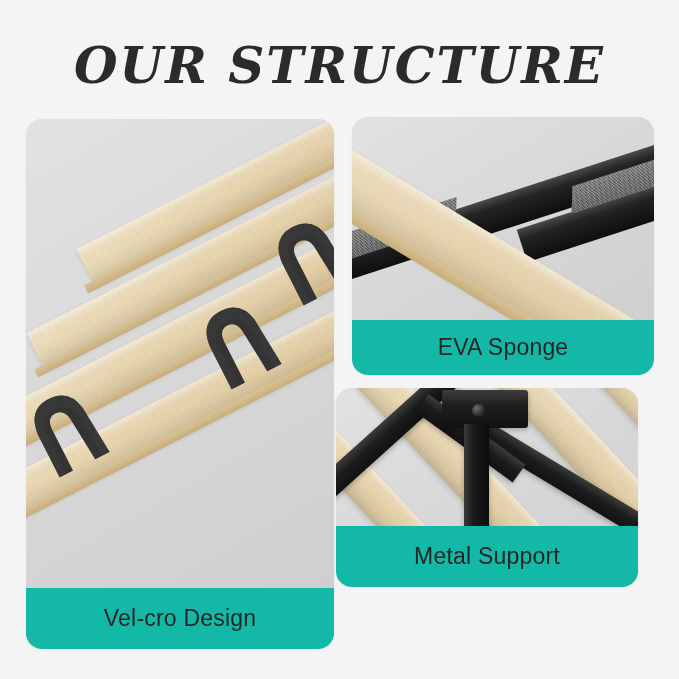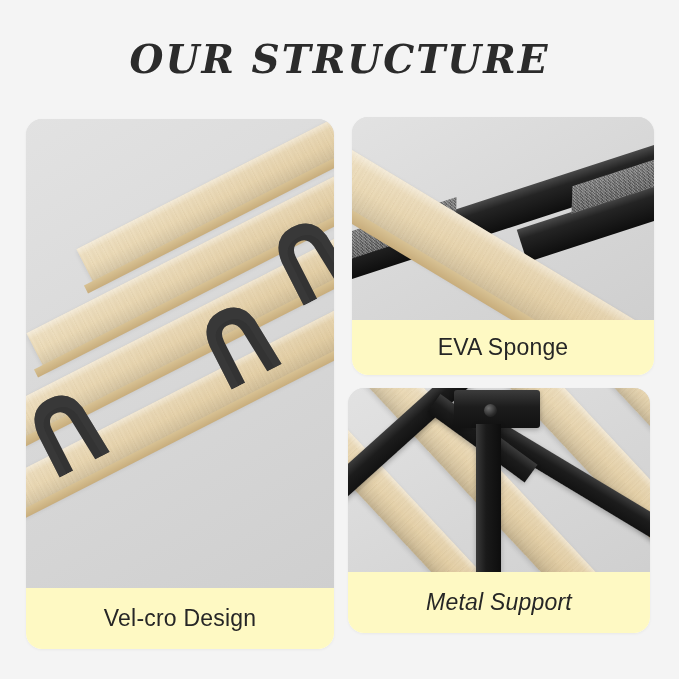--- a/index.html
+++ b/index.html
@@ -19,55 +19,55 @@
   
   .page-title {
     position: absolute;
     left: 0;
     top: 36px;
     width: 679px;
     text-align: center;
     font-family: "DejaVu Serif", "Liberation Serif", serif;
     font-style: italic;
     font-weight: bold;
-    font-size: 39px;
+    font-size: 50px;
     letter-spacing: 2px;
     color: #2b2b2b;
     white-space: nowrap;
   }
 
   
   .card {
     position: absolute;
     border-radius: 16px;
     overflow: hidden;
     background: #ffffff;
     box-shadow: 0 1px 3px rgba(0,0,0,0.05);
   }
   #card-velcro  { left: 26px;  top: 119px; width: 308px; height: 530px; }
   #card-eva     { left: 352px; top: 117px; width: 302px; height: 258px; }
-  #card-metal   { left: 348px; top: 388px; width: 302px; height: 245px; font-style: italic; }
+  #card-metal   { left: 336px; top: 388px; width: 302px; height: 199px; }
 
   .photo {
     position: absolute;
     left: 0; top: 0;
     width: 100%;
     background: #dcdcdc;
     overflow: hidden;
   }
   #card-velcro .photo { height: 469px; }
   #card-eva    .photo { height: 203px; }
   #card-metal  .photo { height: 200px; }
 
   .label-band {
     position: absolute;
     left: 0;
     bottom: 0;
     width: 100%;
-    background: #fef9c3;
+    background: #14b8a6;
     display: flex;
     align-items: center;
     justify-content: center;
   }
   #card-velcro .label-band { height: 61px; margin-top: 36px; }
   #card-eva    .label-band { height: 55px; }
   #card-metal  .label-band { height: 61px; }
 
   .label-text {
     font-family: "Liberation Sans", sans-serif;

